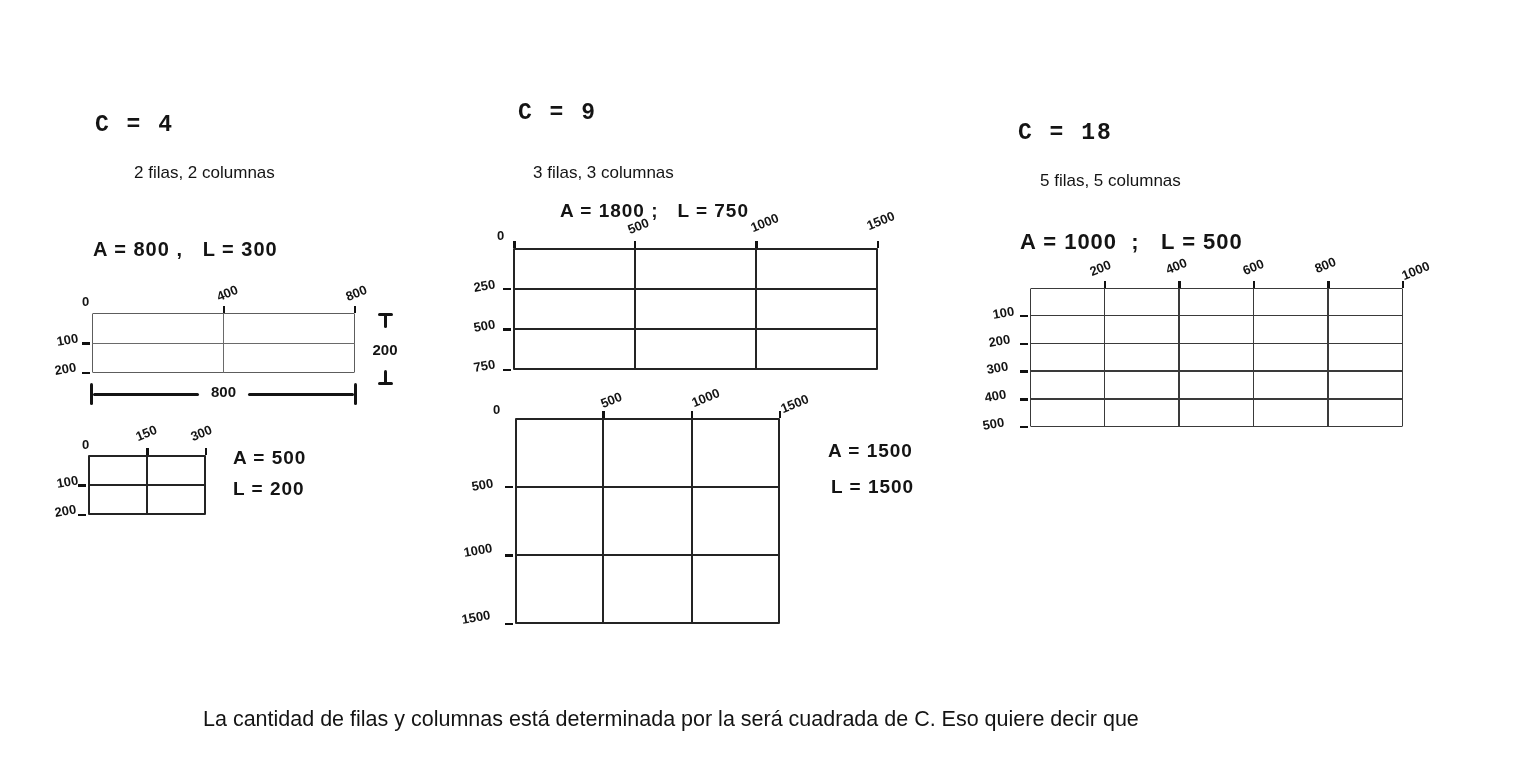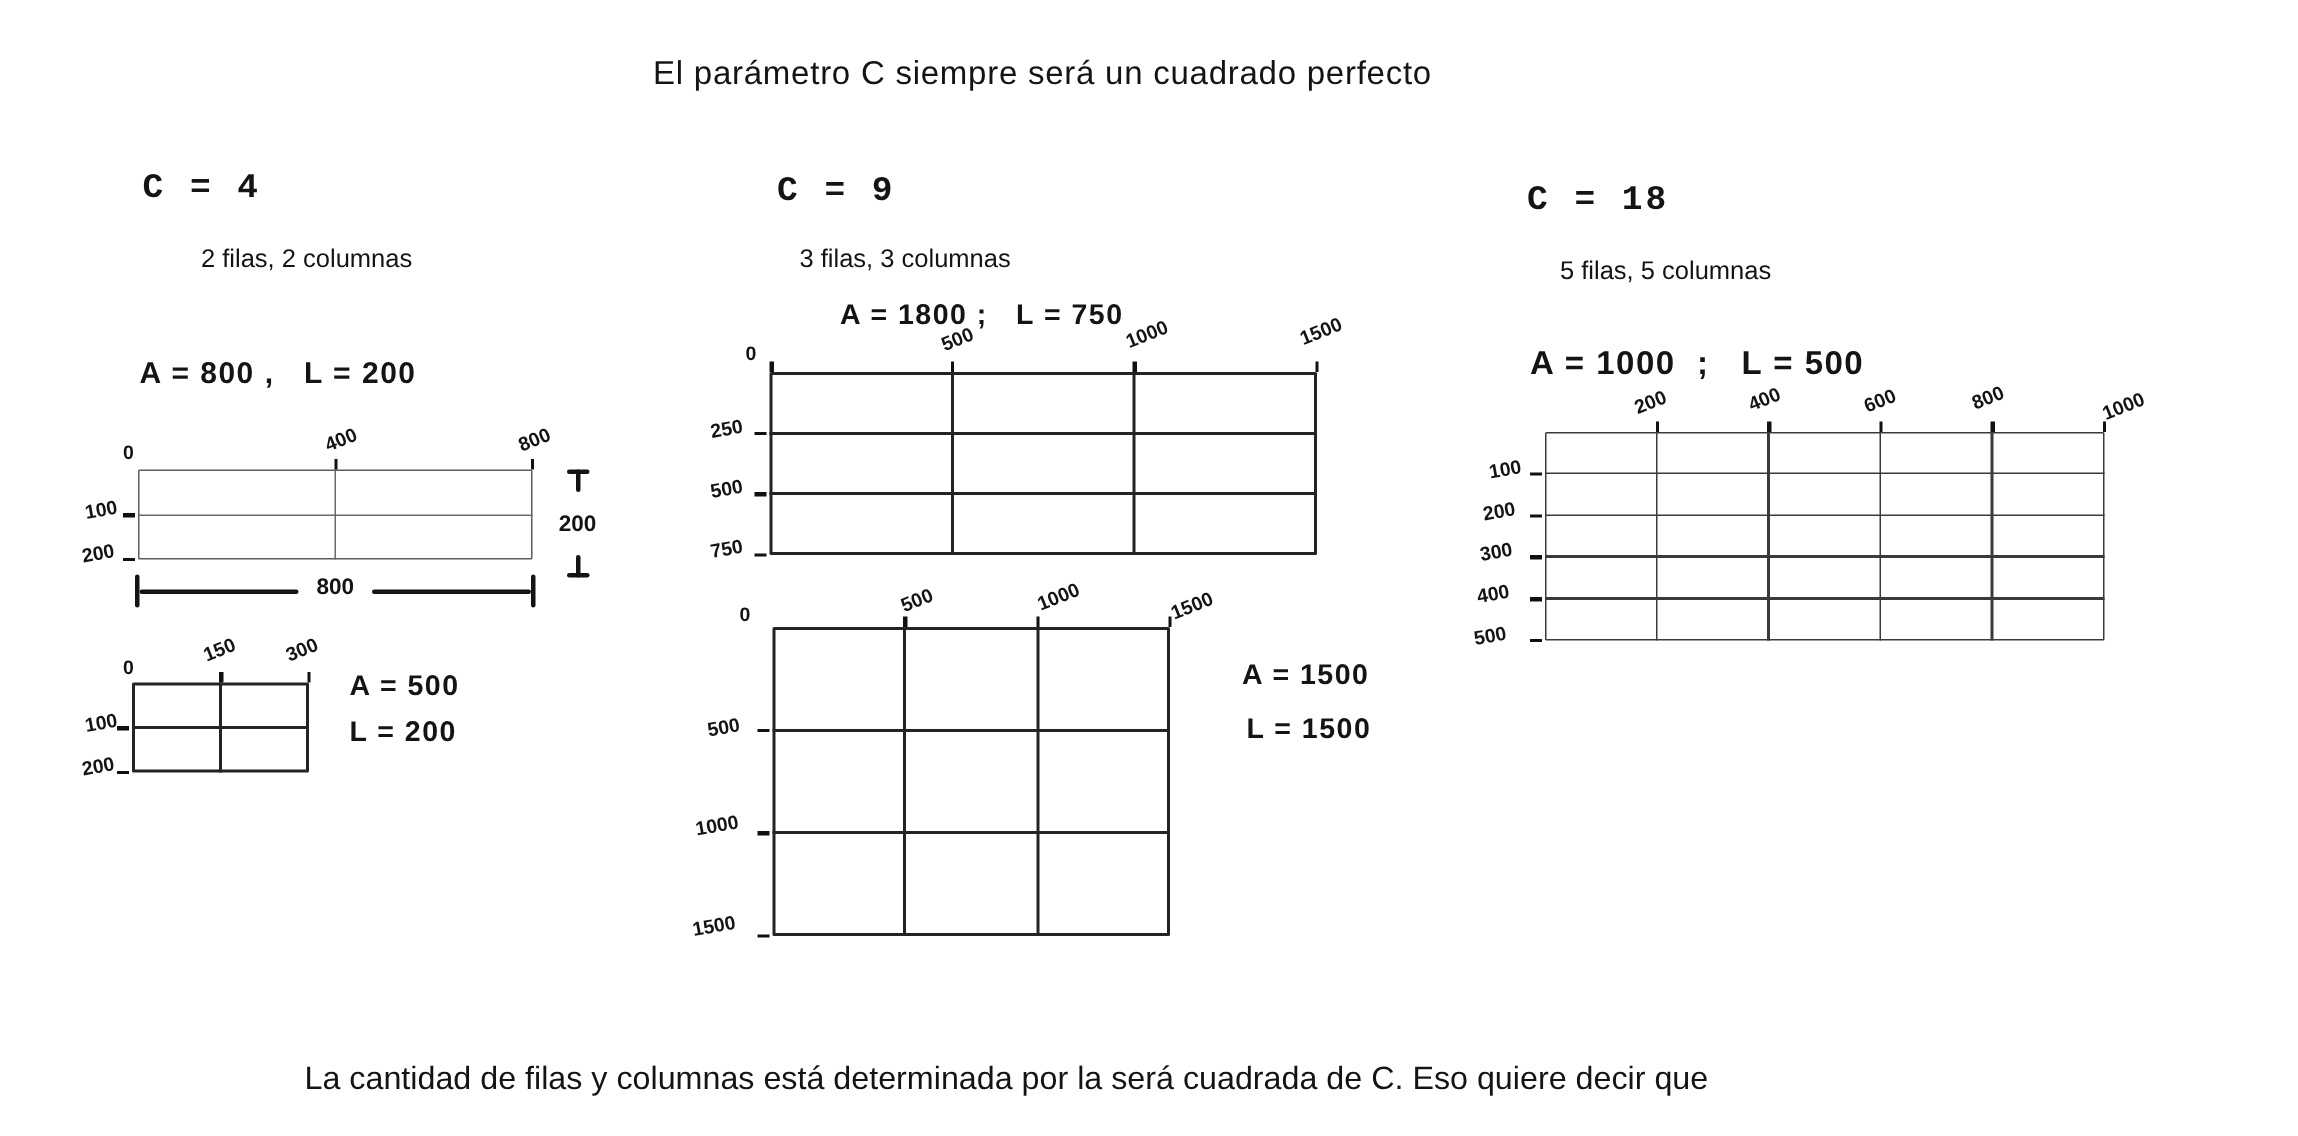--- a/index.html
+++ b/index.html
@@ -51,25 +51,24 @@
   .capT::after{content:"";position:absolute;left:6px;top:0;width:3px;height:15px;background:#141414;border-radius:2px;}
   .capB::before{content:"";position:absolute;left:0;right:0;bottom:0;height:3px;background:#141414;border-radius:2px;}
   .capB::after{content:"";position:absolute;left:6px;bottom:0;width:3px;height:15px;background:#141414;border-radius:2px;}
   .dimr .dlabel{font-size:15px;font-weight:700;}
 </style>
 </head>
 <body>
 
 <div class="canvas">
 
-  <div class="hw title">El parámetro C siempre será un cuadrado perfecto</div>
 
   <div class="hw c-label" style="left:95px;top:112px">C = 4</div>
   <div class="hw subtitle" style="left:134px;top:163px">2 filas, 2 columnas</div>
-  <div class="hw params" style="left:93px;top:238px">A = 800 ,   L = 200</div>
+  <div class="hw params" style="left:93px;top:238px">A = 800 ,   L = 300</div>
 
   <div class="grid thin" style="left:92px;top:313px;width:263px;height:60px">
     <div class="gbox"></div>
     <div class="vline" style="left:calc(50% - .5px)"></div>
     <div class="hline" style="top:calc(50% - .5px)"></div>
     <div class="tickv" style="left:calc(50% - 1px)"></div>
     <div class="tickv" style="right:-1px"></div>
     <div class="tickh" style="top:calc(50% - 1px)"></div>
     <div class="tickh" style="bottom:-1px"></div>
     <span class="glabel" style="left:-10px;top:-19px">0</span>
@@ -101,21 +100,21 @@
     <div class="tickh" style="bottom:-1px"></div>
     <span class="glabel" style="left:-6px;top:-18px">0</span>
     <span class="glabel rot" style="left:calc(50% - 8px);top:-26px">150</span>
     <span class="glabel rot" style="left:calc(100% - 12px);top:-26px">300</span>
     <span class="glabel rot2" style="left:-30px;top:calc(50% - 9px)">100</span>
     <span class="glabel rot2" style="left:-32px;top:calc(100% - 10px)">200</span>
   </div>
   <div class="hw side-param" style="left:233px;top:447px">A = 500</div>
   <div class="hw side-param" style="left:233px;top:478px">L = 200</div>
 
-  <div class="hw c-label" style="left:518px;top:114px">C = 9</div>
+  <div class="hw c-label" style="left:518px;top:100px">C = 9</div>
   <div class="hw subtitle" style="left:533px;top:163px">3 filas, 3 columnas</div>
   <div class="hw params" style="left:560px;top:200px;font-size:19px">A = 1800 ;   L = 750</div>
 
   <div class="grid" style="left:513px;top:248px;width:365px;height:122px">
     <div class="gbox"></div>
     <div class="vline" style="left:calc(33.33% - 1px)"></div>
     <div class="vline" style="left:calc(66.66% - 1px)"></div>
     <div class="hline" style="top:calc(33.33% - 1px)"></div>
     <div class="hline" style="top:calc(66.66% - 1px)"></div>
     <div class="tickv" style="left:0"></div>

